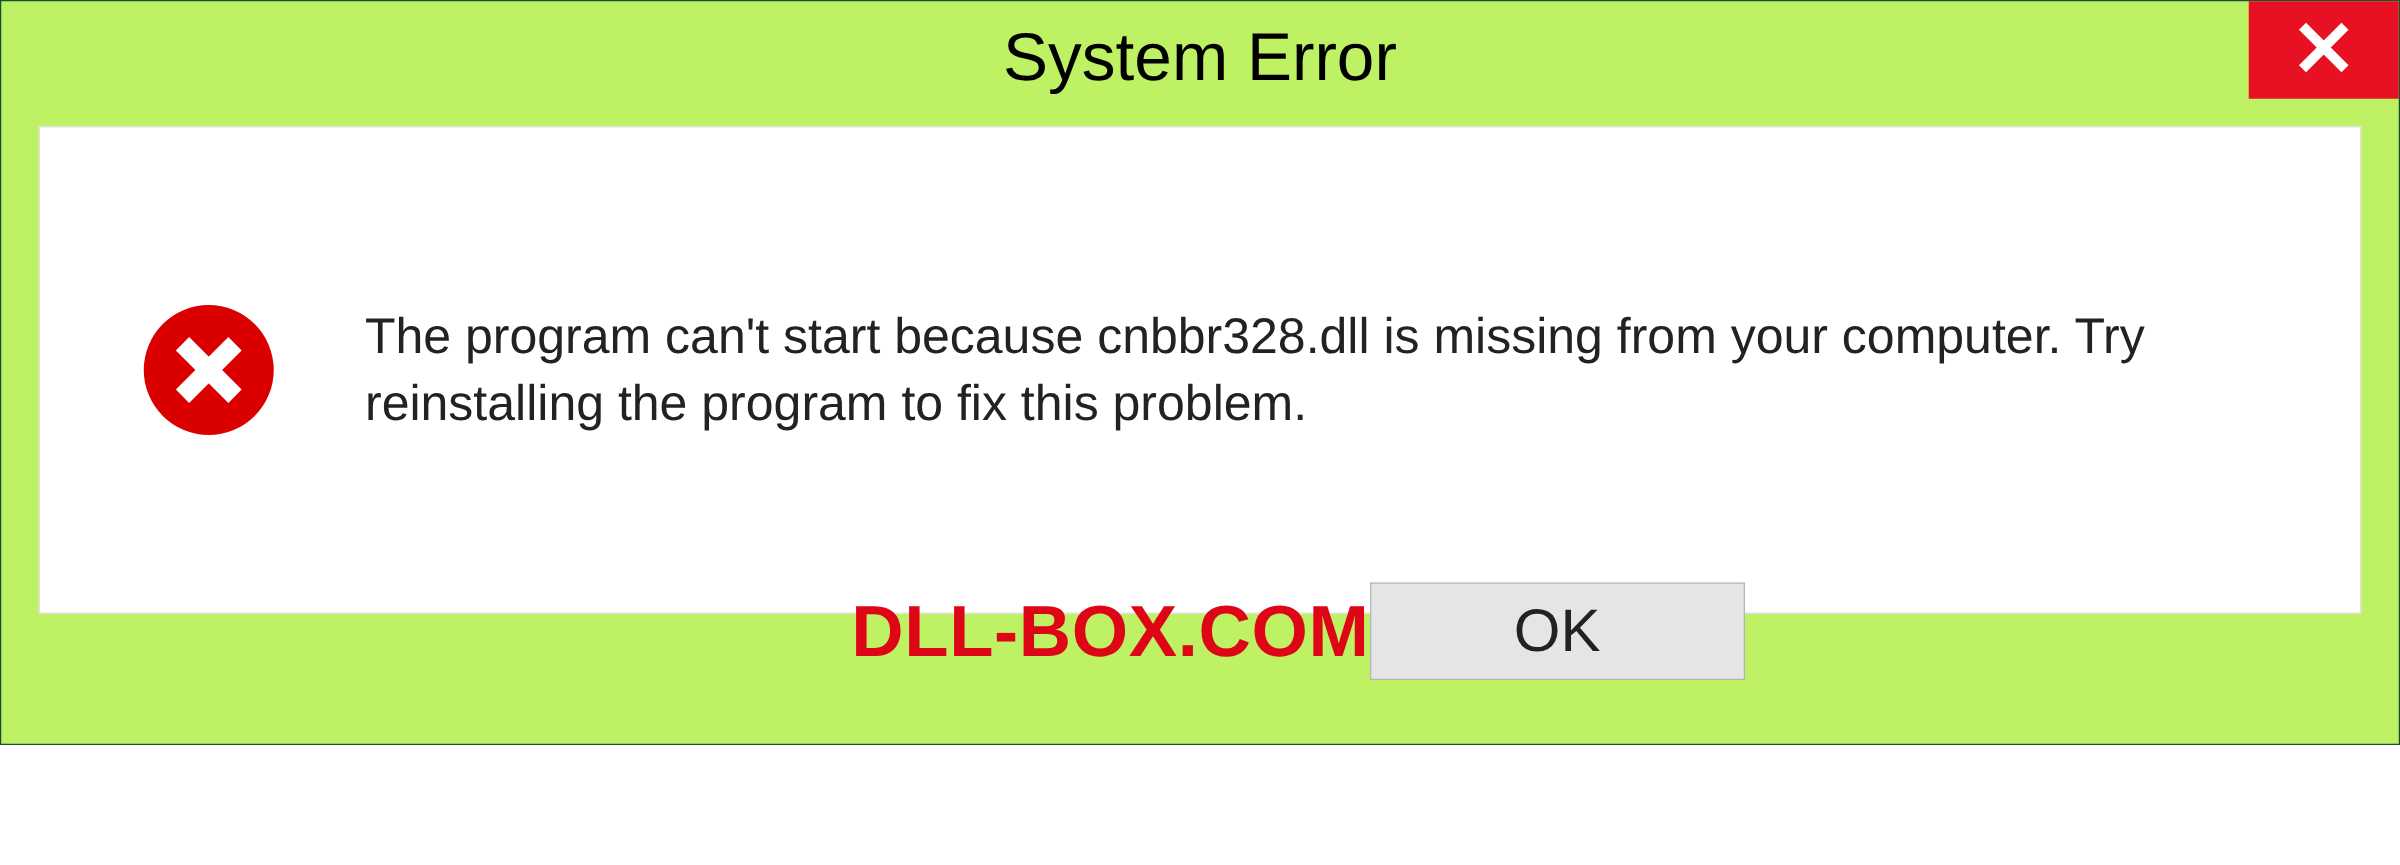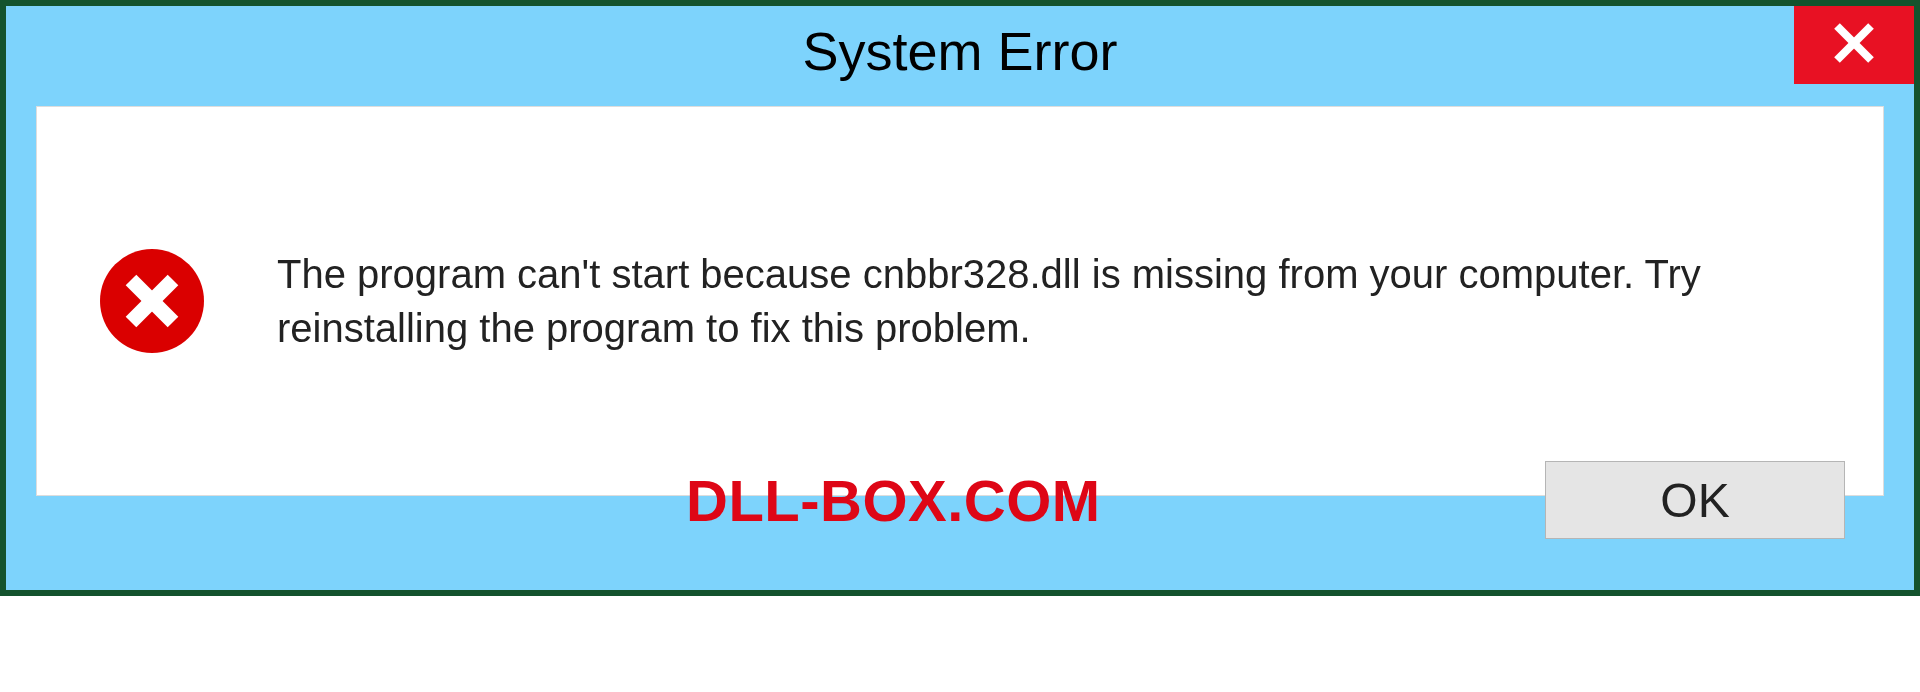--- a/index.html
+++ b/index.html
@@ -10,22 +10,22 @@
     body {
       font-family: "Segoe UI", Tahoma, Arial, sans-serif;
       background: #fff;
       width: 1920px;
       height: 692px;
       overflow: hidden;
     }
     .dialog {
       width: 1920px;
       height: 596px;
-      background: #7dd3fc;
-      border: 6px solid #14532d;
+      background: #bef264;
+      border: 1px solid #14532d;
       position: relative;
     }
     .title-bar {
       height: 90px;
       display: flex;
       align-items: center;
       justify-content: center;
       position: relative;
     }
     .title-text {
@@ -49,21 +49,21 @@
       width: 46px;
       height: 46px;
     }
     .content-area {
       margin: 10px 30px 0 30px;
       background: #fff;
       border: 1px solid #ddd;
       height: 390px;
       display: flex;
       align-items: center;
-      padding: 0 80px 0 60px;
+      padding: 0 80px 0 80px;
     }
     .error-icon {
       width: 110px;
       height: 110px;
       flex-shrink: 0;
       margin-right: 70px;
     }
     .error-icon svg {
       width: 100%;
       height: 100%;
@@ -75,22 +75,21 @@
       font-weight: 400;
     }
     .bottom-bar {
       position: absolute;
       bottom: 0;
       left: 0;
       right: 0;
       height: 180px;
       display: flex;
       align-items: center;
-      justify-content: space-between;
-      padding: 0 69px 0 0;
+      padding: 0 28px 0 0;
     }
     .watermark {
       font-size: 58px;
       font-weight: 800;
       color: #de0616;
       letter-spacing: 0.5px;
       margin-left: 680px;
       font-family: Arial, sans-serif;
     }
     .ok-button {

